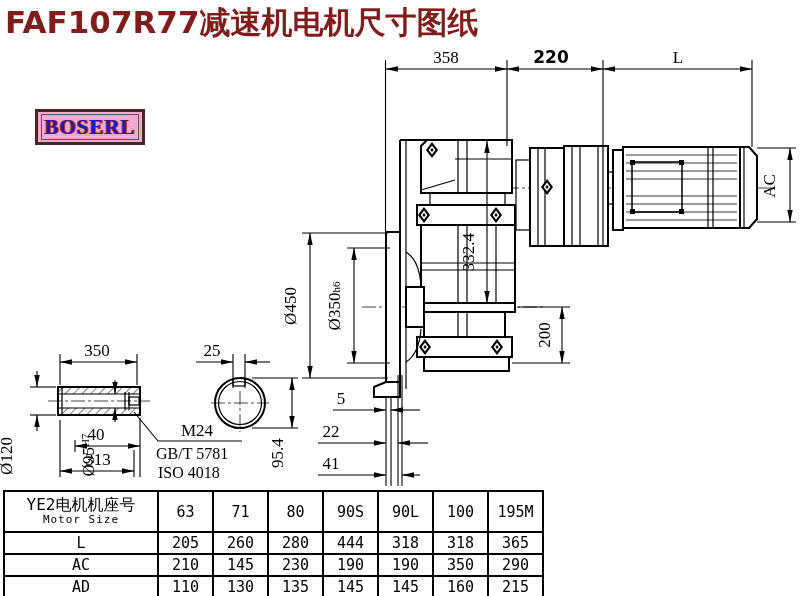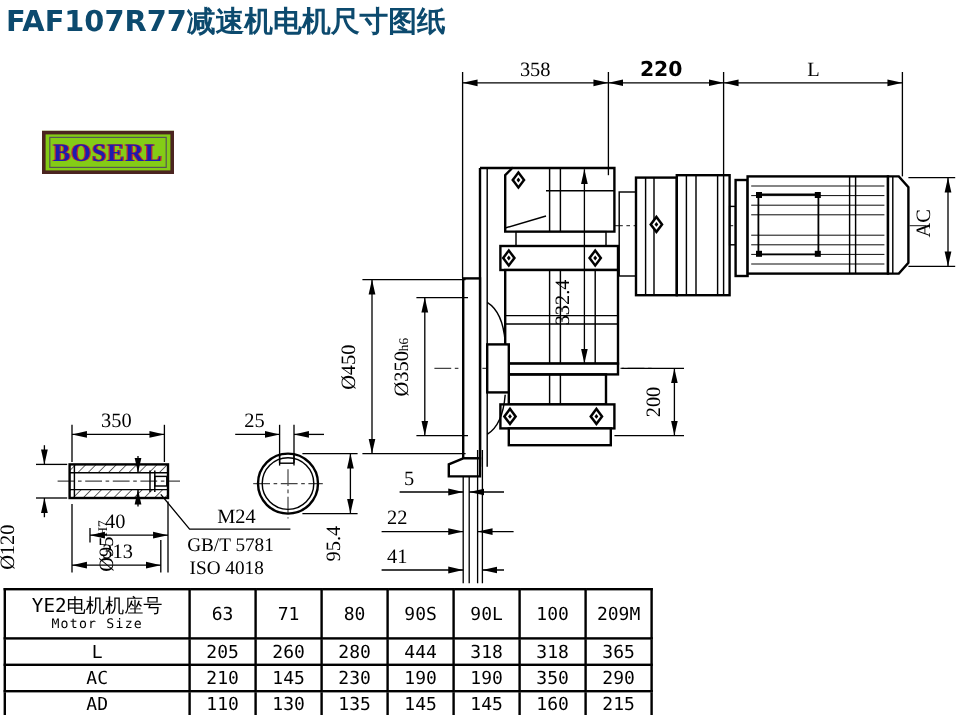--- a/index.html
+++ b/index.html
@@ -1,21 +1,21 @@
 <!DOCTYPE html>
 <html><head>
 <meta charset="utf-8">
 <style>
   html,body{margin:0;padding:0;background:#fff;}
   #stage{position:relative;width:800px;height:596px;background:#fff;overflow:hidden;
          font-family:"Liberation Sans",sans-serif;}
-  #title{position:absolute;left:5px;top:2px;font-size:24px;font-weight:bold;color:#0c4a6e;
+  #title{position:absolute;left:5px;top:2px;font-size:31px;font-weight:bold;color:#7f1d1d;
          font-family:"DejaVu Sans","Liberation Sans",sans-serif;white-space:nowrap;}
   #logo{position:absolute;left:35px;top:109px;width:104px;height:30px;border:3px solid #4b2420;
-        background:#84cc16;display:flex;align-items:center;justify-content:center;}
+        background:#f9a8d4;display:flex;align-items:center;justify-content:center;}
   #logo .inner{border:1px solid #555;width:96px;height:24px;display:flex;align-items:center;justify-content:center;}
   #logo .txt{font-family:"Liberation Serif",serif;font-weight:bold;font-size:21px;color:#1c1cae;
              letter-spacing:1px;text-shadow:1px 0 #c03030,-1px 0 #c03030;line-height:1;}
   svg{position:absolute;left:0;top:0;}
   .ol{stroke:#000;fill:none;stroke-width:2;}
   .olw{stroke:#000;fill:#fff;stroke-width:2;}
   .th{stroke:#000;fill:none;stroke-width:1.2;}
   .dim{stroke:#000;fill:none;stroke-width:1.1;}
   .cl{stroke:#444;fill:none;stroke-width:1;stroke-dasharray:14 3 3 3;}
   text{fill:#000;}
@@ -267,21 +267,21 @@
         <td class="hd">
           <div class="l1">YE2电机机座号</div>
           <div class="l2">Motor Size</div>
         </td>
         <td class="c">63</td>
         <td class="c">71</td>
         <td class="c">80</td>
         <td class="c">90S</td>
         <td class="c">90L</td>
         <td class="c">100</td>
-        <td class="c">209M</td>
+        <td class="c">195M</td>
       </tr>
       <tr class="drow">
         <td class="hd">L</td>
         <td class="c">205</td>
         <td class="c">260</td>
         <td class="c">280</td>
         <td class="c">444</td>
         <td class="c">318</td>
         <td class="c">318</td>
         <td class="c">365</td>

